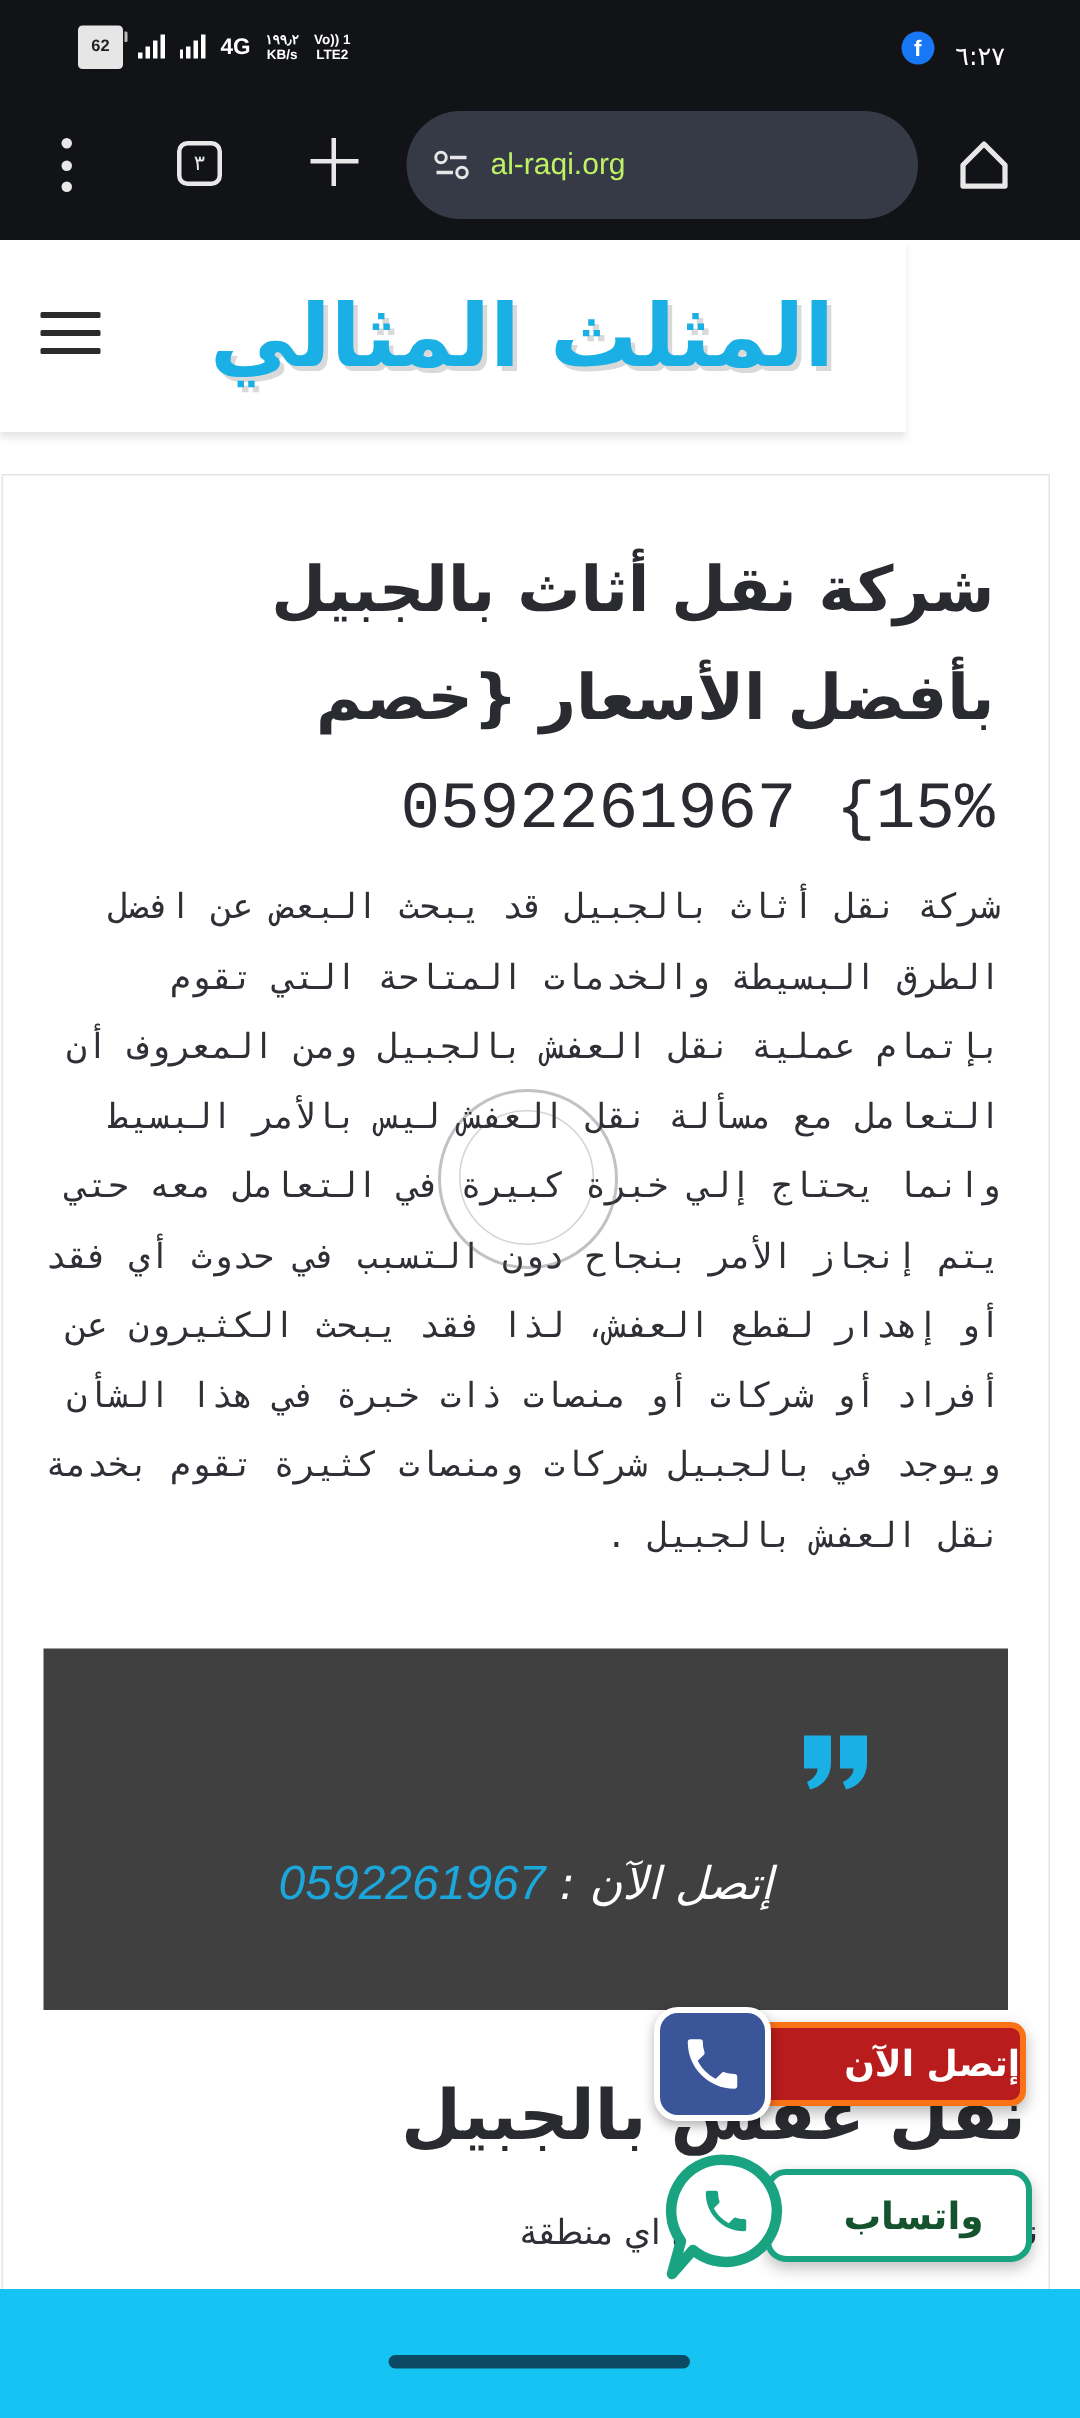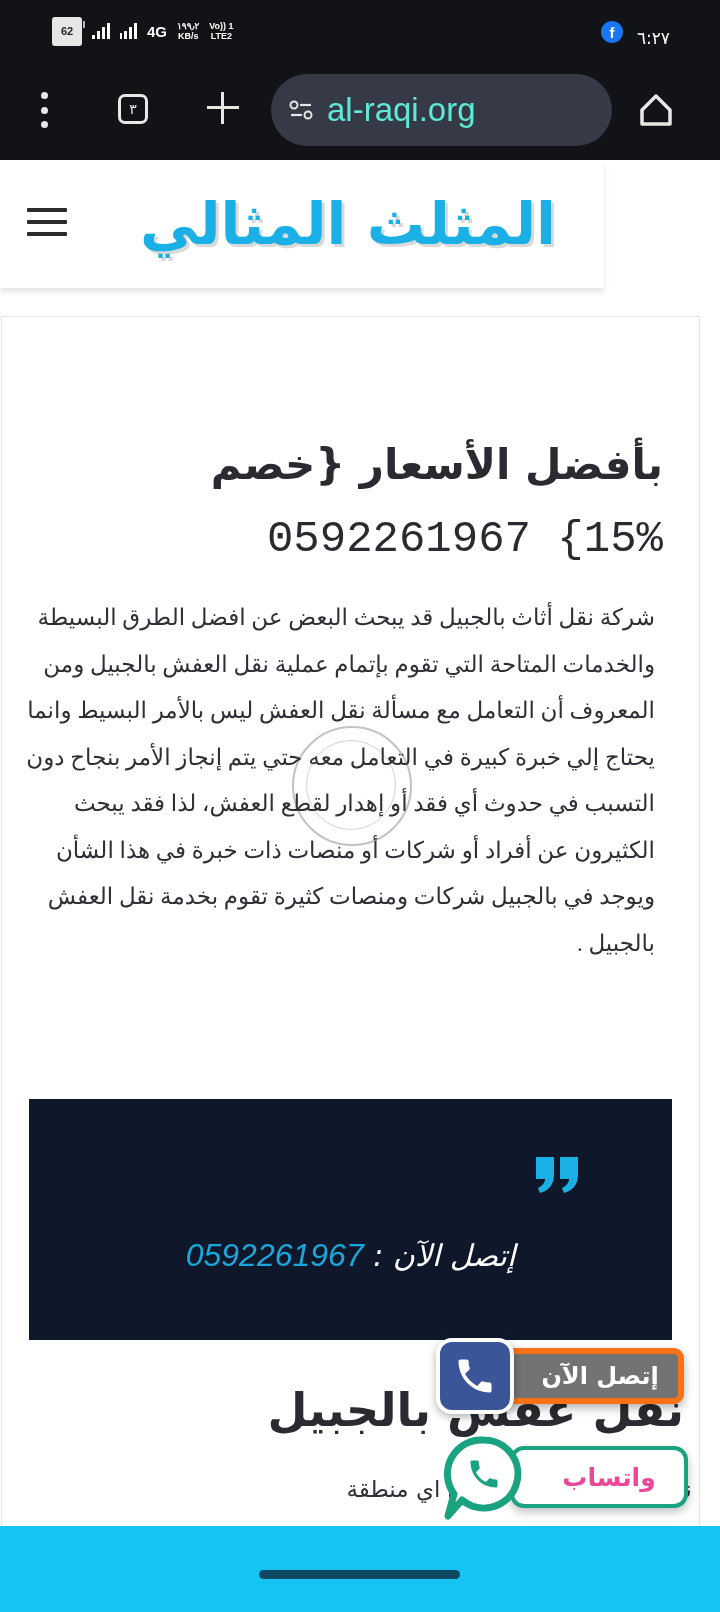--- a/index.html
+++ b/index.html
@@ -22,58 +22,58 @@
   .browser-bar { position:absolute; top:62px; left:0; width:720px; height:98px; background:#121317; }
   .menu-dots { position:absolute; left:38px; top:30px; width:12px; height:36px; display:flex; flex-direction:column; justify-content:space-between; align-items:center; cursor:pointer; }
   .menu-dots span { width:7px; height:7px; border-radius:50%; background:#e8e8e8; display:block; }
   .tabs-btn { position:absolute; left:118px; top:32px; width:30px; height:30px; border:3px solid #e8e8e8; border-radius:7px; box-sizing:border-box; color:#e8e8e8; font-size:14px; display:flex; align-items:center; justify-content:center; cursor:pointer; }
   .new-tab { position:absolute; left:205px; top:28px; width:36px; height:36px; cursor:pointer; }
   .new-tab::before, .new-tab::after { content:""; position:absolute; background:#e8e8e8; }
   .new-tab::before { left:16px; top:2px; width:3px; height:32px; }
   .new-tab::after { left:2px; top:16px; width:32px; height:3px; }
   .url-box { position:absolute; left:271px; top:12px; width:341px; height:72px; border-radius:36px; background:#363a47; display:flex; align-items:center; cursor:text; }
   .tune-icon { margin-left:18px; width:24px; height:20px; position:relative; }
-  .url-text { margin-left:14px; font-family:"Liberation Sans", sans-serif; font-size:33px; color:#5eead4; }
+  .url-text { margin-left:14px; font-family:"Liberation Sans", sans-serif; font-size:20px; color:#bef264; }
   .home-btn { position:absolute; left:636px; top:28px; width:40px; height:40px; cursor:pointer; }
 
   
   .site-header { position:absolute; top:160px; left:0; width:604px; height:128px; background:#fff; box-shadow:0 4px 5px rgba(0,0,0,0.10); }
   .hamburger { position:absolute; left:27px; top:48px; width:40px; height:28px; display:flex; flex-direction:column; justify-content:space-between; cursor:pointer; }
   .hamburger span { display:block; height:4px; background:#2b2b2b; border-radius:1px; }
   .site-logo { position:absolute; right:48px; top:24px; direction:rtl; font-family:"DejaVu Sans", sans-serif; font-weight:bold; font-size:58px; color:#1ab0e6; text-shadow:3px 3px 0 #d9d9d9; letter-spacing:0; line-height:80px; }
 
   
   .card { position:absolute; top:316px; left:1px; width:697px; height:1300px; border:1px solid #e4e4e4; background:#fff; }
   .article-title { position:absolute; top:40px; right:36px; width:600px; direction:rtl; text-align:right; font-family:"DejaVu Sans", sans-serif; font-weight:bold; font-size:42px; line-height:72px; color:#2a2b30; margin:0; }
   .article-title .phone-line { font-weight:normal; font-family:Liberation Mono, monospace; font-size:44px; }
-  .article-body { position:absolute; top:262px; right:28px; width:645px; direction:rtl; text-align:right; font-family:Liberation Serif, serif; font-size:23px; line-height:46.5px; color:#2f3036; margin:16px; }
+  .article-body { position:absolute; top:262px; right:28px; width:645px; direction:rtl; text-align:right; font-family:Liberation Mono, monospace; font-size:23px; line-height:46.5px; color:#2f3036; margin:4px; }
 
   
   .watermark { position:absolute; left:292px; top:726px; width:116px; height:116px; border:2px solid rgba(80,80,80,0.35); border-radius:50%; pointer-events:none; }
   .watermark::after { content:""; position:absolute; left:12px; top:12px; width:88px; height:88px; border:1px solid rgba(80,80,80,0.25); border-radius:50%; }
 
   
-  .quote-block { position:absolute; top:1099px; left:29px; width:643px; height:241px; background:#0f172a; }
+  .quote-block { position:absolute; top:1099px; left:29px; width:643px; height:241px; background:#404040; }
   .quote-icon { position:absolute; right:92px; top:56px; width:46px; height:40px; }
   .quote-text { position:absolute; top:138px; left:0; width:100%; text-align:center; direction:rtl; font-family:"DejaVu Sans", sans-serif; font-style:italic; font-size:30px; color:#ffffff; }
   .quote-phone { color:#1ca7dc; font-family:"Liberation Sans", sans-serif; font-style:italic; font-size:32px; }
 
   
   .second-heading { position:absolute; top:1370px; right:36px; direction:rtl; font-family:"DejaVu Sans", sans-serif; font-weight:bold; font-size:46px; color:#2a2b30; margin:0; line-height:80px; white-space:nowrap; }
   .second-para { position:absolute; top:1466px; right:28px; width:650px; direction:rtl; text-align:right; font-family:"DejaVu Sans", sans-serif; font-size:23px; line-height:46px; color:#2f3036; margin:0; white-space:nowrap; overflow:hidden; }
 
   
   .call-float { position:absolute; left:434px; top:1336px; width:256px; height:80px; cursor:pointer; }
-  .call-label-box { position:absolute; left:62px; top:12px; width:188px; height:56px; background:#737373; border-radius:10px; border:6px solid #f97316; box-shadow:0 4px 10px rgba(0,0,0,0.3); display:flex; align-items:center; justify-content:center; padding-left:20px; box-sizing:border-box; }
+  .call-label-box { position:absolute; left:62px; top:12px; width:188px; height:56px; background:#b91c1c; border-radius:10px; border:4px solid #f97316; box-shadow:0 4px 10px rgba(0,0,0,0.3); display:flex; align-items:center; justify-content:flex-end; padding-left:20px; box-sizing:border-box; }
   .call-label { color:#fff; font-family:"DejaVu Sans", sans-serif; font-weight:bold; font-size:24px; direction:rtl; }
   .call-icon-box { position:absolute; left:2px; top:2px; width:78px; height:76px; background:#3a5598; border:4px solid #fff; border-radius:16px; box-sizing:border-box; box-shadow:0 3px 8px rgba(0,0,0,0.3); display:flex; align-items:center; justify-content:center; }
 
   .wa-float { position:absolute; left:440px; top:1432px; width:252px; height:90px; cursor:pointer; }
   .wa-label-box { position:absolute; left:70px; top:14px; width:178px; height:62px; background:#fff; border:4px solid #1aa380; border-radius:14px; box-sizing:border-box; box-shadow:0 4px 10px rgba(0,0,0,0.25); display:flex; align-items:center; justify-content:center; padding-left:20px; }
-  .wa-label { color:#ec4899; font-family:"DejaVu Sans", sans-serif; font-weight:bold; font-size:25px; direction:rtl; }
+  .wa-label { color:#14532d; font-family:"DejaVu Sans", sans-serif; font-weight:bold; font-size:25px; direction:rtl; }
   .wa-icon { position:absolute; left:0; top:0; width:86px; height:90px; }
 
   
   .nav-bar { position:absolute; left:0; top:1526px; width:720px; height:86px; background:#16c4f4; }
   .nav-handle { position:absolute; left:259px; top:44px; width:201px; height:9px; background:#0c4a63; border-radius:5px; cursor:pointer; }
 </style>
 </head>
 <body>
 
 <div class="status-bar">
@@ -137,21 +137,21 @@
   <div class="hamburger">
       <span></span>
       <span></span>
       <span></span>
     </div>
   <div class="site-logo">المثلث المثالي</div>
 </div>
 
 <div class="card">
   <h1 class="article-title">
-    <br>
+    <span>شركة نقل أثاث بالجبيل</span><br>
     <span>بأفضل الأسعار {خصم</span><br>
     <span class="phone-line">15%} 0592261967</span>
   </h1>
   <p class="article-body">شركة نقل أثاث بالجبيل قد يبحث البعض عن افضل الطرق البسيطة والخدمات المتاحة التي تقوم بإتمام عملية نقل العفش بالجبيل ومن المعروف أن التعامل مع مسألة نقل العفش ليس بالأمر البسيط وانما يحتاج إلي خبرة كبيرة في التعامل معه حتي يتم إنجاز الأمر بنجاح دون التسبب في حدوث أي فقد أو إهدار لقطع العفش، لذا فقد يبحث الكثيرون عن أفراد أو شركات أو منصات ذات خبرة في هذا الشأن ويوجد في بالجبيل شركات ومنصات كثيرة تقوم بخدمة نقل العفش بالجبيل .</p>
 </div>
 
 <div class="watermark"></div>
 
 <div class="quote-block">
   <div class="quote-icon">

